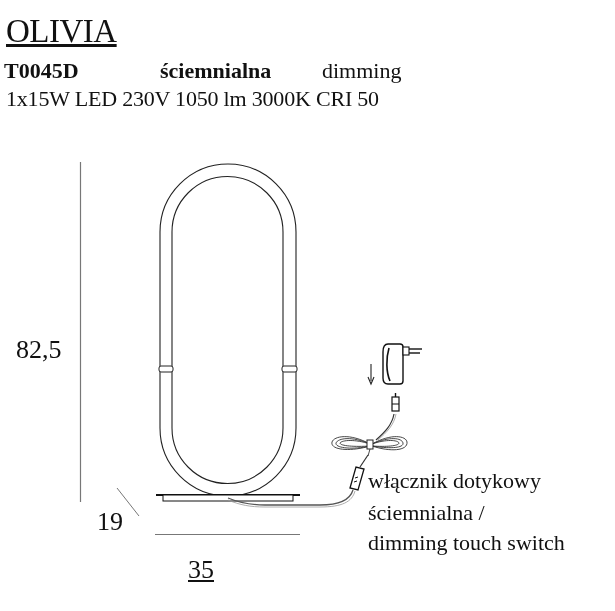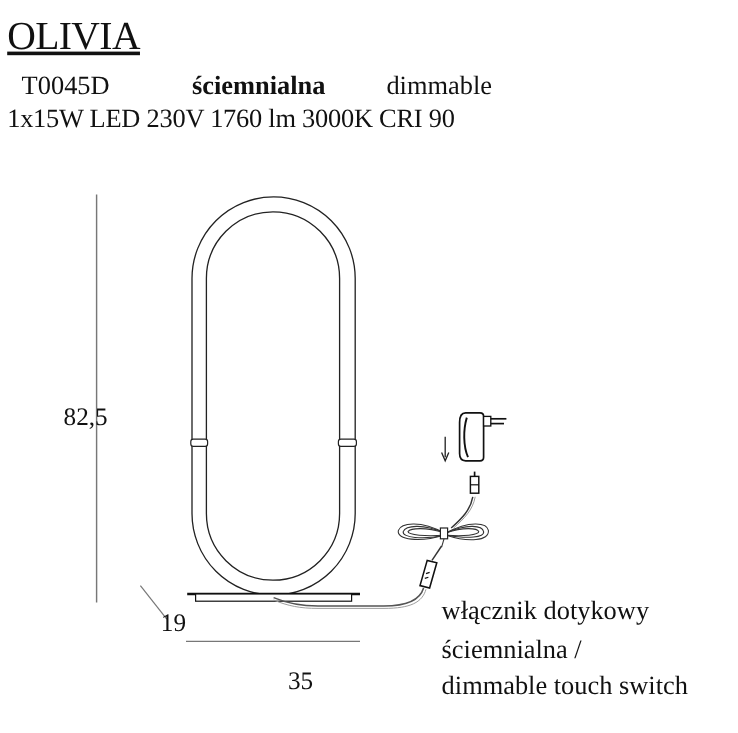--- a/index.html
+++ b/index.html
@@ -4,32 +4,32 @@
   <style>
     html, body { margin: 0; padding: 0; background: #ffffff; }
     body {
       width: 615px; height: 611px; position: relative; overflow: hidden;
       font-family: "Liberation Serif", "DejaVu Serif", serif; color: #111;
     }
     .txt { position: absolute; white-space: nowrap; line-height: 1; }
     .title { left: 6px; top: 15px; font-size: 33px; letter-spacing: -0.5px; text-decoration: underline; }
     .line2 { top: 60px; font-size: 22px; }
     .line3 { left: 6px; top: 88px; font-size: 22px; letter-spacing: -0.2px; }
-    .dim { font-size: 21px; margin-left: 37px; }
-    .label { font-size: 22px; left: 368px; margin-top: 28px; }
+    .dim { font-size: 26px; }
+    .label { font-size: 22px; left: 368px; }
     svg.drawing { position: absolute; left: 0; top: 0; }
   </style>
 </head>
 <body>
 
 <div class="txt title">OLIVIA</div>
-<div class="txt line2" style="left:18px;">T0045D</div>
+<div class="txt line2" style="left:4px;font-weight:bold;">T0045D</div>
 <div class="txt line2" style="left:160px;font-weight:bold;">ściemnialna</div>
-<div class="txt line2" style="left:322px;">dimmable</div>
-<div class="txt line3">1x15W LED 230V 1760 lm 3000K CRI 90</div>
+<div class="txt line2" style="left:322px;">dimming</div>
+<div class="txt line3">1x15W LED 230V 1050 lm 3000K CRI 50</div>
 
 <svg class="drawing" width="615" height="611" viewBox="0 0 615 611">
 
   <line x1="80.5" y1="162" x2="80.5" y2="502" stroke="#777" stroke-width="1.2"></line>
 
   <path d="M160,232 A68,68 0 0 1 296,232 L296,428 A68,68 0 0 1 160,428 Z" fill="none" stroke="#222" stroke-width="1.1"></path>
 
   <path d="M172,232 A55.5,55.5 0 0 1 283,232 L283,428 A55.5,55.5 0 0 1 172,428 Z" fill="none" stroke="#222" stroke-width="1.1"></path>
 
   <rect x="159" y="366" width="14" height="6" rx="2" fill="#fff" stroke="#222" stroke-width="1"></rect>
@@ -82,17 +82,17 @@
     <line x1="409" y1="353" x2="420" y2="353" stroke="#111" stroke-width="1.4"></line>
   </g>
 
   <line x1="117" y1="488" x2="139" y2="516" stroke="#777" stroke-width="1"></line>
 
   <line x1="155" y1="534.5" x2="300" y2="534.5" stroke="#777" stroke-width="1.2"></line>
 </svg>
 
 <div class="txt dim" style="left:16px; top:337px;">82,5</div>
 <div class="txt dim" style="left:97px; top:509px;">19</div>
-<div class="txt dim" style="left:203px; top:557px;">35</div>
+<div class="txt dim" style="left:188px; top:557px;text-decoration:underline;">35</div>
 
 <div class="txt label" style="top:470px;">włącznik dotykowy</div>
 <div class="txt label" style="top:502px;">ściemnialna /</div>
-<div class="txt label" style="top:532px;">dimmable touch switch</div>
+<div class="txt label" style="top:532px;">dimming touch switch</div>
 
 </body></html>

